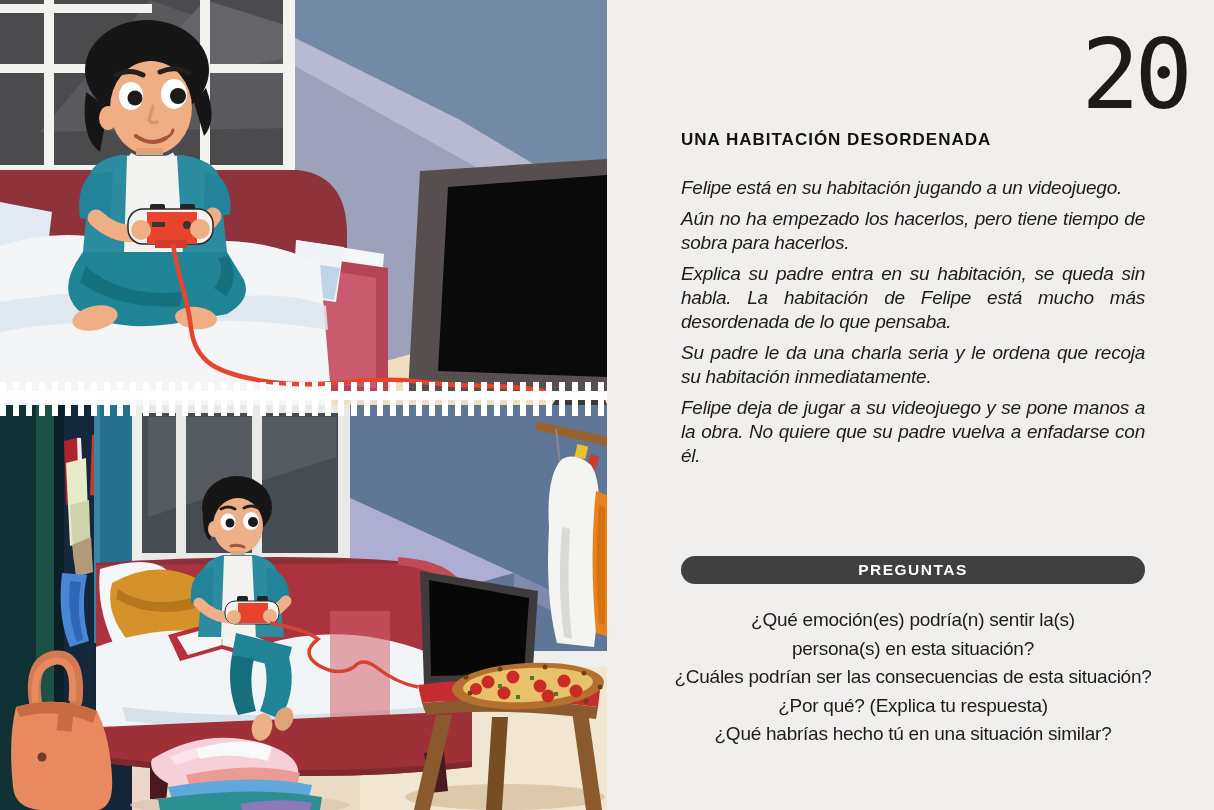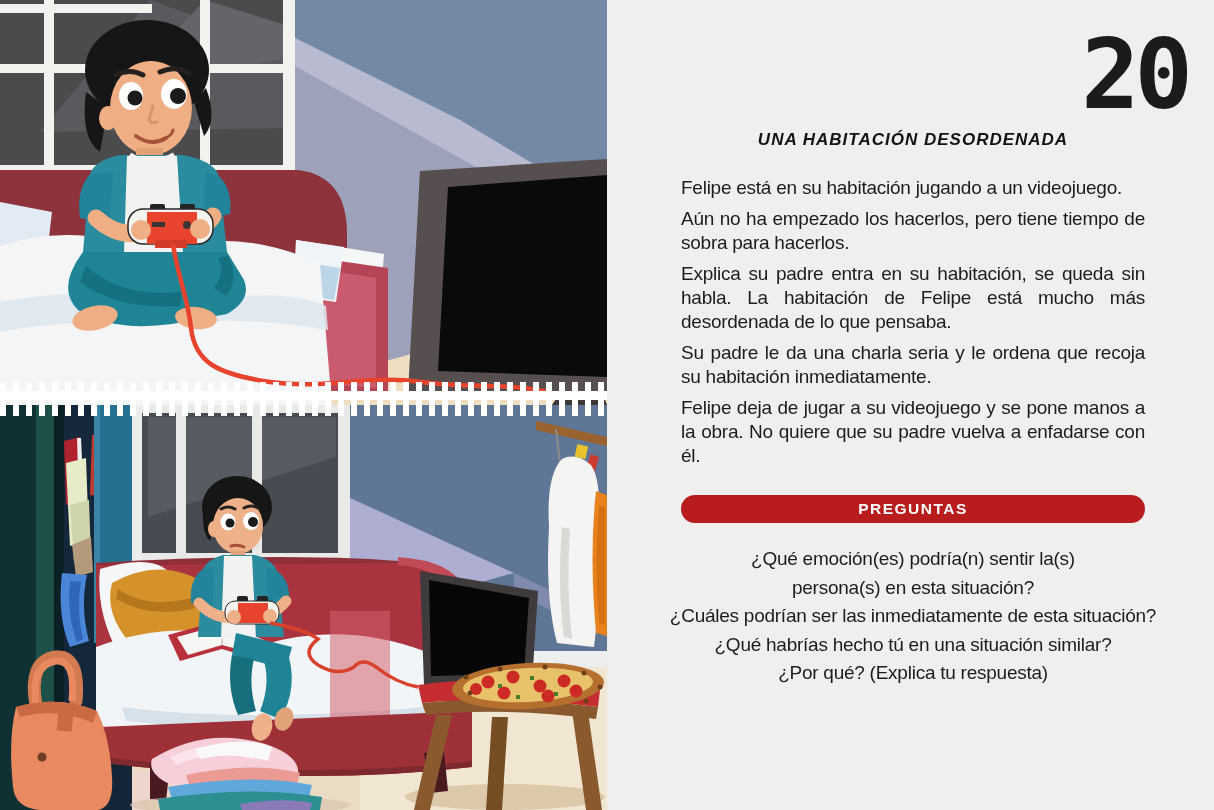--- a/index.html
+++ b/index.html
@@ -18,34 +18,34 @@
     background:repeating-linear-gradient(90deg,#ffffff 0 6px,rgba(0,0,0,0) 6px 13px);
   }
   .fringe-spine{position:absolute;top:9px;left:0;width:100%;height:9px;background:#ffffff;}
   
   .content{
     position:relative;width:607px;height:810px;box-sizing:border-box;
     background:#f0efed;padding:0 69px 0 74px;overflow:hidden;color:#1d1c1b;
   }
   .page-number{
     position:absolute;top:37px;right:26px;
-    font-family:"DejaVu Sans Mono", monospace;font-weight:bold;
+    font-family:"DejaVu Sans Mono", monospace;font-weight:normal;
     font-size:97px;line-height:0.78;letter-spacing:-5px;color:#1d1b19;
   }
   .title{
-    margin:130px 0 8px;text-align:center;
-    font-size:17px;font-weight:bold;letter-spacing:1px;color:#141311;font-style:italic;
+    margin:130px 0 8px;
+    font-size:17px;font-weight:bold;letter-spacing:1px;color:#141311;
   }
   .story{margin-top:26px;}
   .story p{
     margin:0 0 7px;font-size:19px;line-height:24px;letter-spacing:-0.25px;
-    text-align:justify;color:#1d1c1b;
+    text-align:justify;color:#1d1c1b;font-style:italic;
   }
   .questions-pill{
-    margin-top:27px;height:28px;border-radius:14px;background:#b91c1c;
+    margin-top:88px;height:28px;border-radius:14px;background:#404040;
     color:#ffffff;display:flex;align-items:center;justify-content:center;
     font-weight:bold;font-size:15.5px;letter-spacing:1.5px;
   }
   .questions{margin:22px -13px 0;text-align:center;}
   .questions p{margin:0;font-size:19px;line-height:28.5px;letter-spacing:-0.25px;color:#1d1c1b;text-align:center;}
 </style>
 </head>
 <body>
 
 <div class="illustration">
@@ -322,17 +322,17 @@
   <div class="story">
       <p>Felipe está en su habitación jugando a un videojuego.</p>
       <p>Aún no ha empezado los hacerlos, pero tiene tiempo de sobra para hacerlos.</p>
       <p>Explica su padre entra en su habitación, se queda sin habla. La habitación de Felipe está mucho más desordenada de lo que pensaba.</p>
       <p>Su padre le da una charla seria y le ordena que recoja su habitación inmediatamente.</p>
       <p>Felipe deja de jugar a su videojuego y se pone manos a la obra. No quiere que su padre vuelva a enfadarse con él.</p>
     </div>
   <div class="questions-pill">PREGUNTAS</div>
   <div class="questions">
       <p>¿Qué emoción(es) podría(n) sentir la(s)<br>persona(s) en esta situación?</p>
-      <p>¿Cuáles podrían ser las inmediatamente de esta situación?</p>
+      <p>¿Cuáles podrían ser las consecuencias de esta situación?</p>
+      <p>¿Por qué? (Explica tu respuesta)</p>
       <p>¿Qué habrías hecho tú en una situación similar?</p>
-      <p>¿Por qué? (Explica tu respuesta)</p>
     </div>
 </div>
 
 </body></html>

